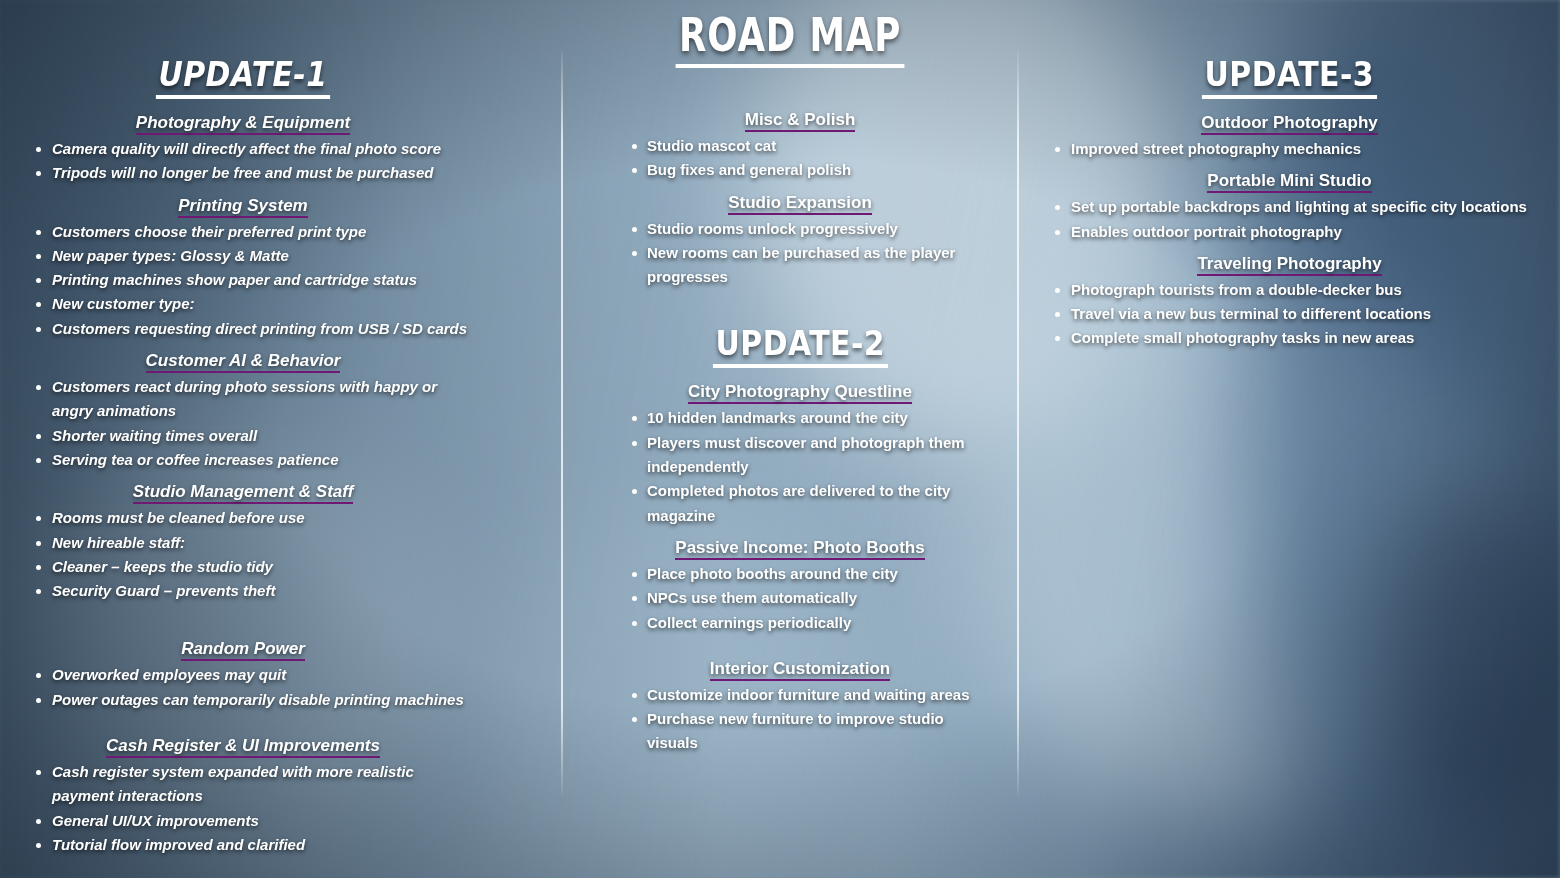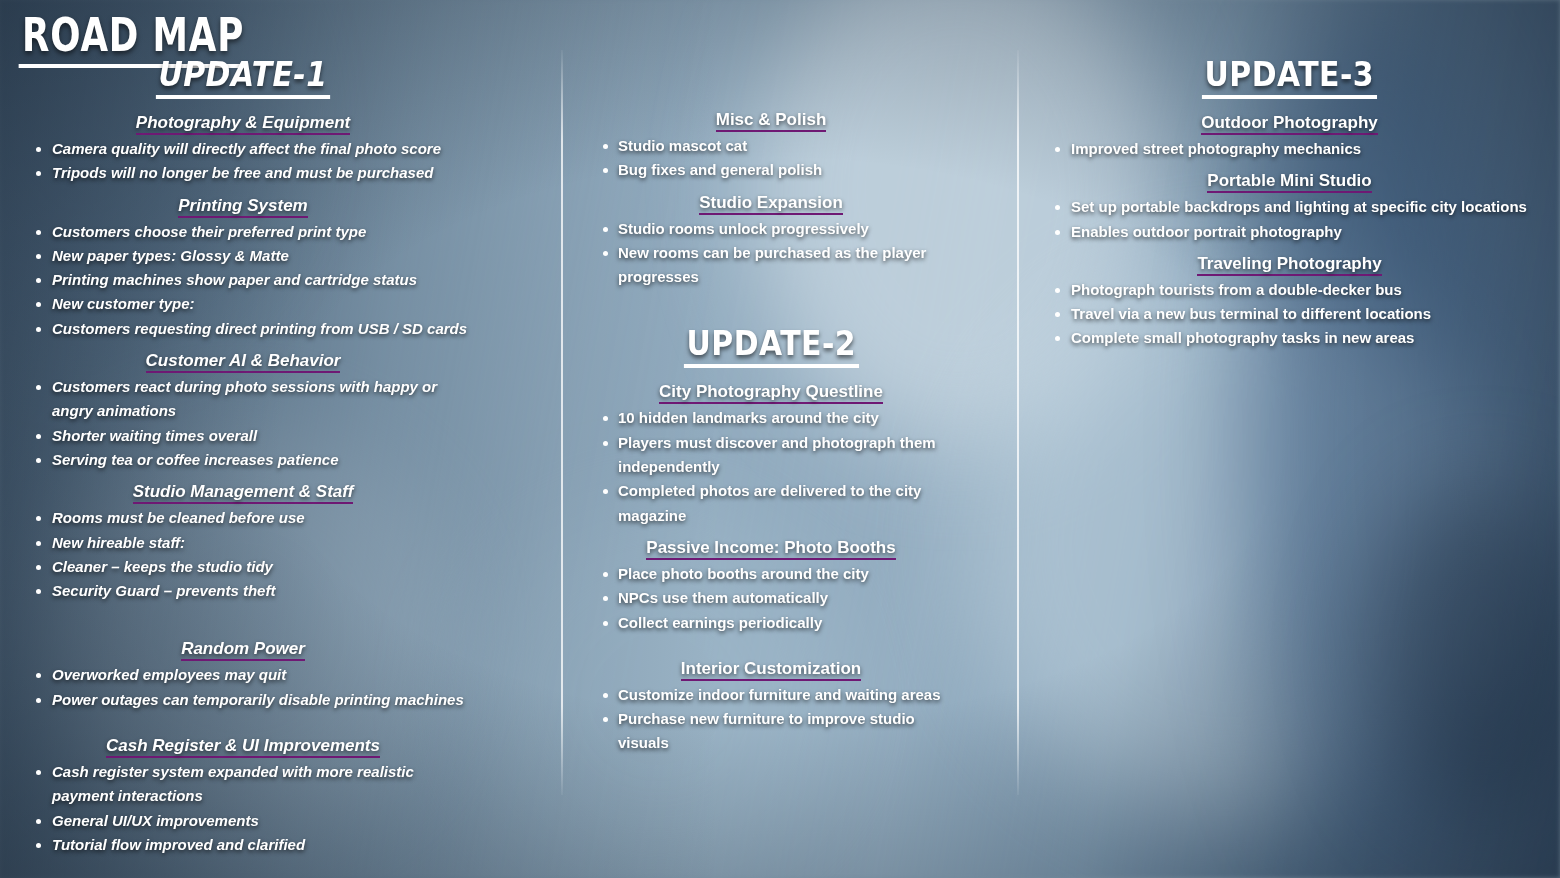--- a/index.html
+++ b/index.html
@@ -84,39 +84,40 @@
     background: linear-gradient(180deg, rgba(255,255,255,0.05), rgba(255,255,255,0.75) 12%, rgba(255,255,255,0.75) 88%, rgba(255,255,255,0.05));
   }
   .divider.left  { left: 561px; }
   .divider.right { left: 1017px; }
 
   
   .main-title {
     position: absolute;
     left: 0; right: 0;
     top: 8px;
-    text-align: left;
+    text-align: center;
     font-size: 46px;
     letter-spacing: 1px;
     font-weight: bold;
     font-family: "DejaVu Sans", sans-serif;
     font-stretch: condensed;
     text-transform: uppercase;
     text-shadow: 0 3px 6px rgba(0,0,0,.55);
+    padding-left: 20px;
   }
   .main-title span {
     display: inline-block;
     border-bottom: 4px solid #ffffff;
     padding: 0 4px 2px 4px;
     transform: scaleX(.86);
   }
 
   .col { position: absolute; }
   .col-1 { left: 16px;    top: 46px; width: 454px; font-style: italic; }
-  .col-2 { left: 534px; top: 100px; width: 378px; padding-left: 48px; }
+  .col-2 { left: 563px; top: 100px; width: 378px; padding-left: 48px; }
   .col-3 { left: 1019px; top: 46px; width: 541px; }
 
   .update-title {
     text-align: center;
     font-size: 34px;
     font-weight: bold;
     font-family: "DejaVu Sans", sans-serif;
     text-transform: uppercase;
     letter-spacing: .5px;
     margin: 8px 0 14px 0;

